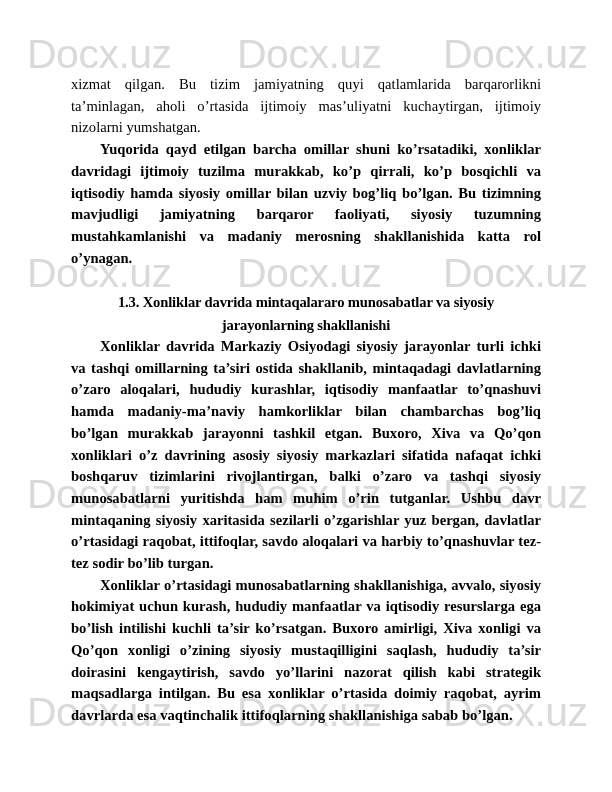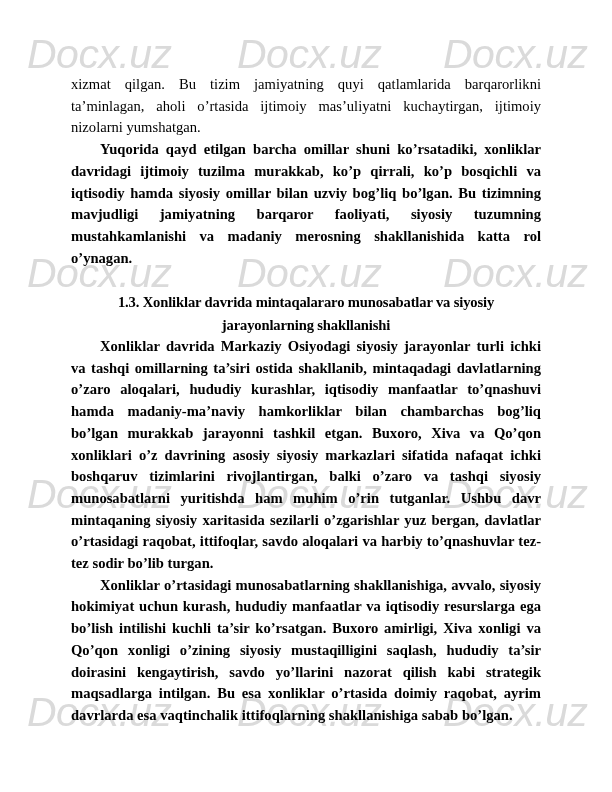--- a/index.html
+++ b/index.html
@@ -12,21 +12,20 @@
       height: 792px;
       position: relative;
       overflow: hidden;
     }
     .watermark-layer {
       position: absolute;
       left: 0; top: 0;
       width: 552px; height: 792px;
       pointer-events: none;
       z-index: 0;
-      font-style: italic;
     }
     .wm {
       position: absolute;
       font-family: "Liberation Sans", "DejaVu Sans", sans-serif;
       font-size: 41px;
       line-height: 41px;
       color: #dadada;
       letter-spacing: -0.5px;
       white-space: nowrap;
     }

